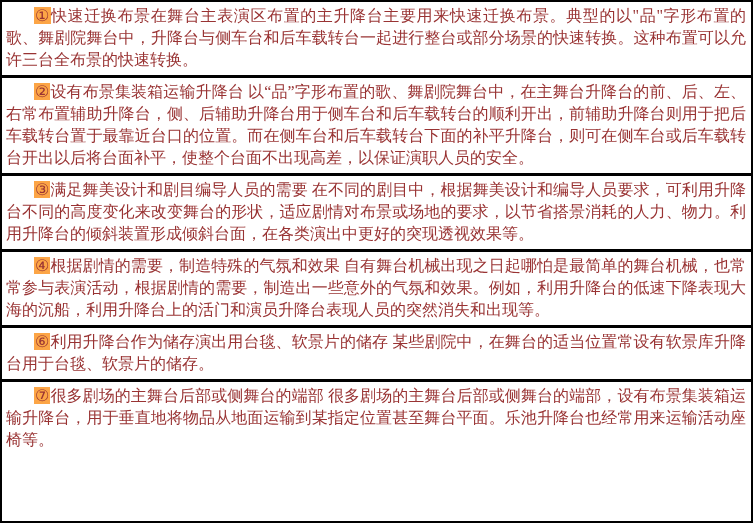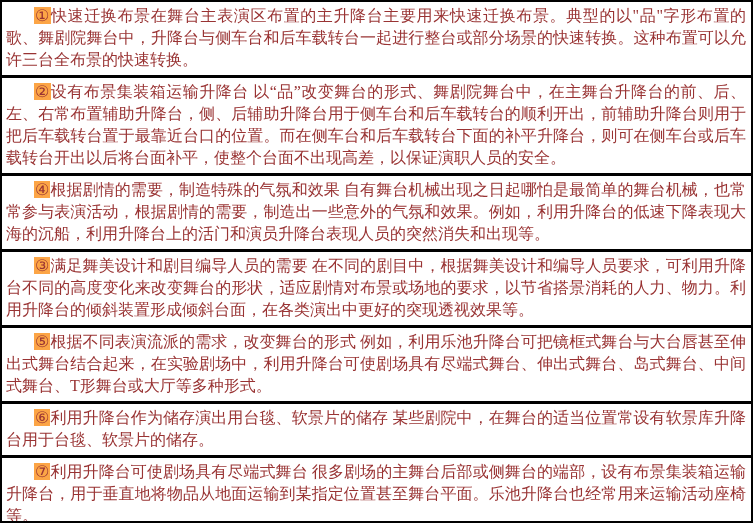--- a/index.html
+++ b/index.html
@@ -40,36 +40,33 @@
 </head>
 <body>
 
 <div class="doc">
 
   <section class="row">
     <p class="para"><span class="num">①</span><span>快速迁换布景</span><span>在舞台主表演区布置的主升降台主要用来快速迁换布景。典型的以"品"字形布置的歌、舞剧院舞台中，升降台与侧车台和后车载转台一起进行整台或部分场景的快速转换。这种布置可以允许三台全布景的快速转换。</span></p>
   </section>
 
   <section class="row">
-    <p class="para"><span class="num">②</span><span>设有布景集装箱运输升降台</span><span> 以“品”改变舞台的形式、舞剧院舞台中，在主舞台升降台的前、后、左、右常布置辅助升降台，侧、后辅助升降台用于侧车台和后车载转台的顺利开出，前辅助升降台则用于把后车载转台置于最靠近台口的位置。而在侧车台和后车载转台下面的补平升降台，则可在侧车台或后车载转台开出以后将台面补平，使整个台面不出现高差，以保证演职人员的安全。</span></p>
-  </section>
-
-  <section class="row">
-    <p class="para"><span class="num">④</span><span>根据剧情的需要，制造特殊的气氛和效果</span><span> 自有舞台机械出现之日起哪怕是最简单的舞台机械，也常常参与表演活动，根据剧情的需要，制造出一些意外的气氛和效果。例如，利用升降台的低速下降表现大海的沉船，利用升降台上的活门和演员升降台表现人员的突然消失和出现等。</span></p>
+    <p class="para"><span class="num">②</span><span>设有布景集装箱运输升降台</span><span> 以“品”字形布置的歌、舞剧院舞台中，在主舞台升降台的前、后、左、右常布置辅助升降台，侧、后辅助升降台用于侧车台和后车载转台的顺利开出，前辅助升降台则用于把后车载转台置于最靠近台口的位置。而在侧车台和后车载转台下面的补平升降台，则可在侧车台或后车载转台开出以后将台面补平，使整个台面不出现高差，以保证演职人员的安全。</span></p>
   </section>
 
   <section class="row">
     <p class="para"><span class="num">③</span><span>满足舞美设计和剧目编导人员的需要</span><span> 在不同的剧目中，根据舞美设计和编导人员要求，可利用升降台不同的高度变化来改变舞台的形状，适应剧情对布景或场地的要求，以节省搭景消耗的人力、物力。利用升降台的倾斜装置形成倾斜台面，在各类演出中更好的突现透视效果等。</span></p>
   </section>
 
   <section class="row">
-    <p class="para"><span class="num">⑤</span><span>根据不同表演流派的需求，改变舞台的形式</span><span> 例如，利用乐池升降台可把镜框式舞台与大台唇甚至伸出式舞台结合起来，在实验剧场中，利用升降台可使剧场具有尽端式舞台、伸出式舞台、岛式舞台、中间式舞台、T形舞台或大厅等多种形式。</span></p>
+    <p class="para"><span class="num">④</span><span>根据剧情的需要，制造特殊的气氛和效果</span><span> 自有舞台机械出现之日起哪怕是最简单的舞台机械，也常常参与表演活动，根据剧情的需要，制造出一些意外的气氛和效果。例如，利用升降台的低速下降表现大海的沉船，利用升降台上的活门和演员升降台表现人员的突然消失和出现等。</span></p>
   </section>
+
 
   <section class="row">
     <p class="para"><span class="num">⑥</span><span>利用升降台作为储存演出用台毯、软景片的储存</span><span> 某些剧院中，在舞台的适当位置常设有软景库升降台用于台毯、软景片的储存。</span></p>
   </section>
 
   <section class="row">
-    <p class="para"><span class="num">⑦</span><span>利用升降台可使剧场具有尽端式舞台</span><span> 很多剧场的主舞台后部或侧舞台的端部，设有布景集装箱运输升降台，用于垂直地将物品从地面运输到某指定位置甚至舞台平面。乐池升降台也经常用来运输活动座椅等。</span></p>
+    <p class="para"><span class="num">⑦</span><span>很多剧场的主舞台后部或侧舞台的端部</span><span> 很多剧场的主舞台后部或侧舞台的端部，设有布景集装箱运输升降台，用于垂直地将物品从地面运输到某指定位置甚至舞台平面。乐池升降台也经常用来运输活动座椅等。</span></p>
   </section>
 
 </div>
 
 </body></html>

